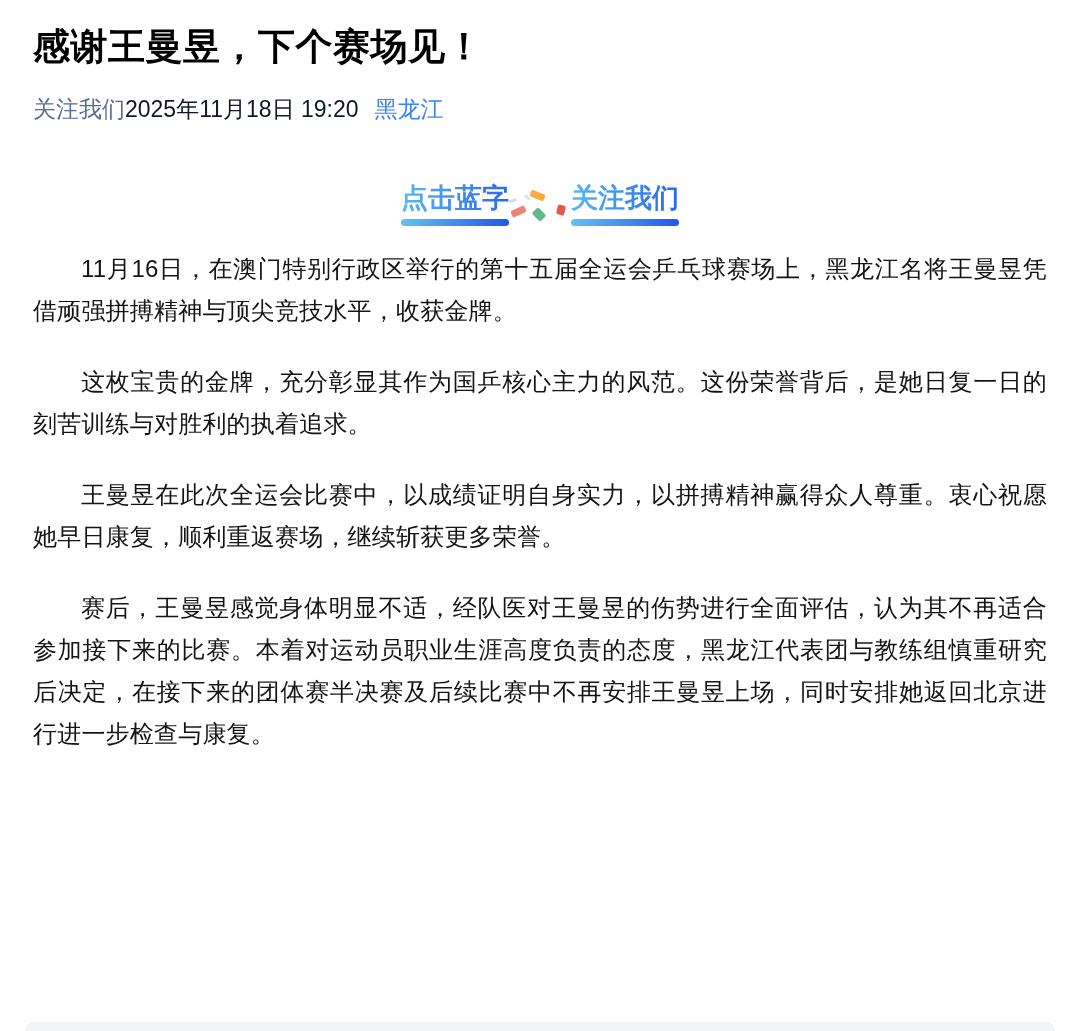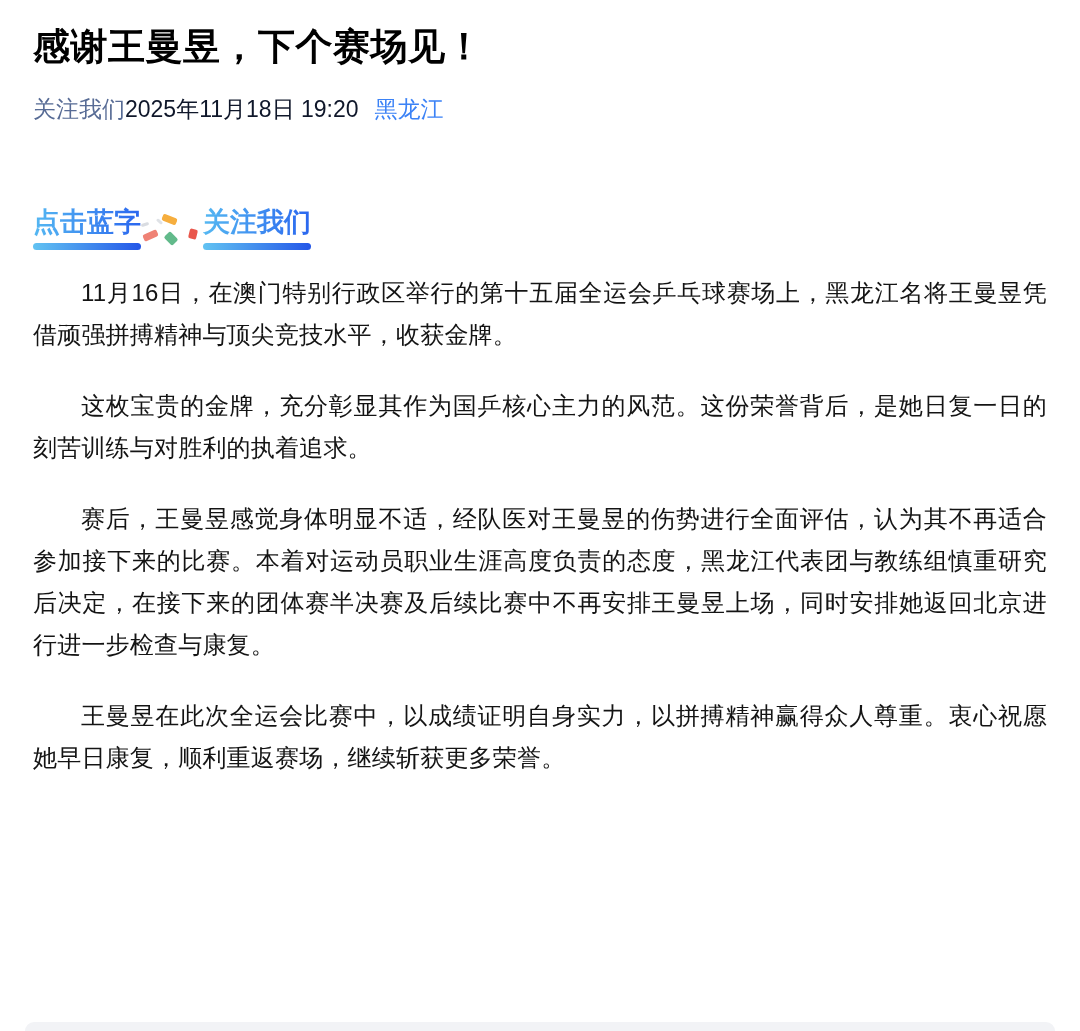--- a/index.html
+++ b/index.html
@@ -26,22 +26,22 @@
     margin-top: 22px;
     display: flex; align-items: baseline;
     font-size: 23px; line-height: 30px;
   }
   .author { color: #576b95; cursor: pointer; }
   .date { color: #0f172a; margin-left: 0; }
   .location { color: #3b82f6; margin-left: 16px; }
 
   
   .banner {
-    margin-top: 82px;
-    display: flex; align-items: flex-start;
+    margin-top: 58px;
+    display: flex; justify-content: center; align-items: flex-start;
   }
   .banner-item {
     display: flex; flex-direction: column; align-items: center;
     cursor: pointer;
   }
   .banner-text {
     font-size: 27px; font-weight: 700; line-height: 32px;
     color: #2f74f0;
     white-space: nowrap;
   }
@@ -123,19 +123,19 @@
 
     <div class="banner-item">
       <span class="banner-text">关注我们</span>
       <span class="banner-bar"></span>
     </div>
   </div>
 
   <div class="content">
     <p>11月16日，在澳门特别行政区举行的第十五届全运会乒乓球赛场上，黑龙江名将王曼昱凭借顽强拼搏精神与顶尖竞技水平，收获金牌。</p>
     <p>这枚宝贵的金牌，充分彰显其作为国乒核心主力的风范。这份荣誉背后，是她日复一日的刻苦训练与对胜利的执着追求。</p>
+    <p>王曼昱在此次全运会比赛中，以成绩证明自身实力，以拼搏精神赢得众人尊重。衷心祝愿她早日康复，顺利重返赛场，继续斩获更多荣誉。</p>
     <p>赛后，王曼昱感觉身体明显不适，经队医对王曼昱的伤势进行全面评估，认为其不再适合参加接下来的比赛。本着对运动员职业生涯高度负责的态度，黑龙江代表团与教练组慎重研究后决定，在接下来的团体赛半决赛及后续比赛中不再安排王曼昱上场，同时安排她返回北京进行进一步检查与康复。</p>
-    <p>王曼昱在此次全运会比赛中，以成绩证明自身实力，以拼搏精神赢得众人尊重。衷心祝愿她早日康复，顺利重返赛场，继续斩获更多荣誉。</p>
   </div>
 
 </div>
 
 <div class="bottom-strip"></div>
 
 </body></html>

